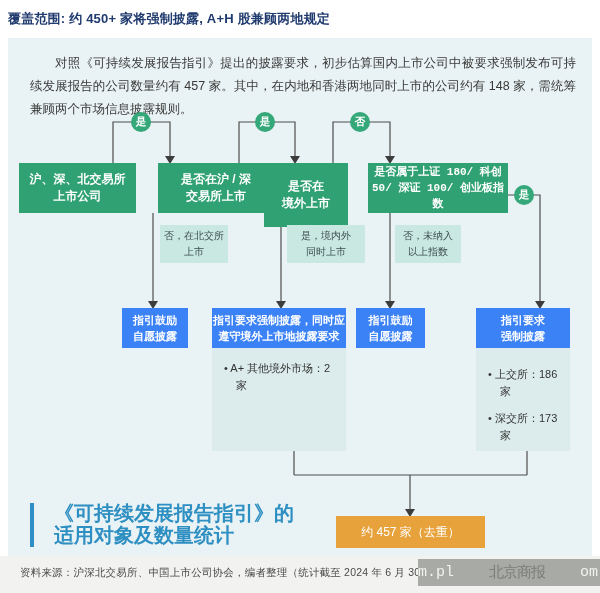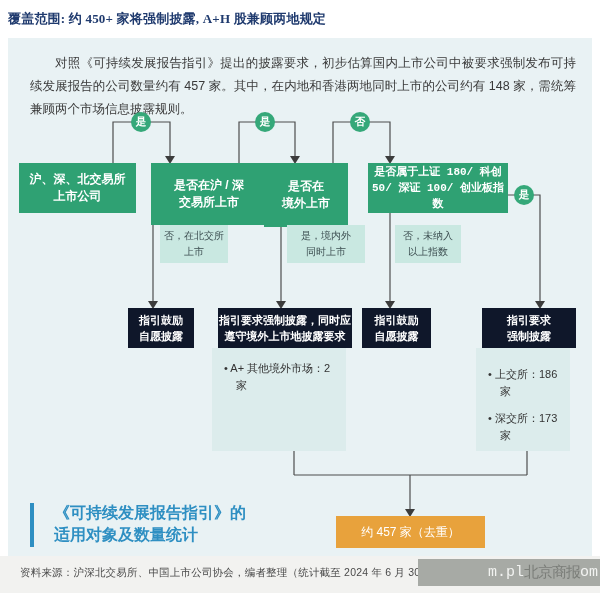--- a/index.html
+++ b/index.html
@@ -5,66 +5,66 @@
   html,body{margin:0;padding:0;}
   body{
     width:600px;height:593px;position:relative;background:#ffffff;
     font-family:"Liberation Sans","DejaVu Sans",sans-serif;
     overflow:hidden;
   }
   .pre{white-space:pre-line;}
   
   .headline{
     position:absolute;left:8px;top:10px;width:584px;
-    font-size:13px;font-weight:bold;color:#1f3a6e;letter-spacing:.2px;font-family:Liberation Serif, serif;
+    font-size:13px;font-weight:bold;color:#1f3a6e;letter-spacing:.2px;
   }
   
   .panel{
     position:absolute;left:8px;top:38px;width:584px;height:518px;
     background:#e9f2f4;
   }
   .intro{
     position:absolute;left:22px;top:14px;width:546px;
     font-size:12.5px;line-height:23px;color:#3a3a3a;
     text-indent:2em;text-align:justify;
   }
   svg.wires{position:absolute;left:0;top:0;pointer-events:none;}
   .fbox{position:absolute;box-sizing:border-box;display:flex;align-items:center;justify-content:center;text-align:center;}
   .box-green{background:#2fa173;color:#ffffff;font-weight:bold;font-size:12px;line-height:17px;}
   .box-green.small-font{font-size:11px;line-height:16px;}
-  .box-lgreen{background:#0f172a;color:#ffffff;font-weight:bold;font-size:11px;line-height:16px;margin-left:6px;}
+  .box-lgreen{background:#3b82f6;color:#ffffff;font-weight:bold;font-size:11px;line-height:16px;}
   .note{background:#c9e8e1;color:#3d4f52;font-size:10px;line-height:16px;}
   .decision{
     position:absolute;width:20px;height:20px;border-radius:50%;
     background:#35a879;color:#ffffff;font-size:10.5px;font-weight:bold;
     display:flex;align-items:center;justify-content:center;
   }
   .body-box{
     position:absolute;background:#dcecec;box-sizing:border-box;
     padding:12px 8px 0 12px;color:#333333;font-size:11px;line-height:17px;text-align:left;
   }
   .bullet{white-space:pre-line;padding-left:12px;text-indent:-12px;margin-bottom:10px;}
   .orange-box{
     position:absolute;background:#e8a23c;color:#ffffff;
     font-size:12px;display:flex;align-items:center;justify-content:center;
   }
   .caption-bar{position:absolute;background:#2e8fc2;}
   .caption{
-    position:absolute;color:#2e8fc2;font-size:16px;font-weight:bold;line-height:22px;
+    position:absolute;color:#2e8fc2;font-size:20px;font-weight:bold;line-height:22px;
   }
   
   .footer{
     position:absolute;left:0;top:556px;width:600px;height:37px;background:#f2f2f0;
   }
   .source{
     position:absolute;left:20px;top:10px;font-size:10.5px;color:#4a4a4a;letter-spacing:.2px;
   }
   .wm-box{
     position:absolute;left:418px;top:3px;width:182px;height:27px;background:#a7aaa5;
-    display:flex;align-items:center;justify-content:flex-end;padding-right:2px;box-sizing:border-box;
+    display:flex;align-items:center;justify-content:space-between;padding-right:2px;box-sizing:border-box;
     font-size:15px;font-family:"Liberation Mono","DejaVu Sans Mono",monospace;
   }
   .wm-white{color:#f2f3f1;}
   .wm-gray{color:#7b7e79;font-family:"Liberation Sans","DejaVu Sans",sans-serif;letter-spacing:-1px;}
 </style>
 </head>
 <body>
 
 <div class="headline">覆盖范围: 约 450+ 家将强制披露, A+H 股兼顾两地规定</div>
 
@@ -98,21 +98,21 @@
     </g>
   </svg>
 
   <div class="decision pre" style="left:123px;top:74px;">是</div>
   <div class="decision pre" style="left:247px;top:74px;">是</div>
   <div class="decision pre" style="left:342px;top:74px;">否</div>
   <div class="decision pre" style="left:506px;top:147px;">是</div>
 
   <div class="fbox box-green pre" style="left:11px;top:125px;width:117px;height:50px;">沪、深、北交易所
 上市公司</div>
-  <div class="fbox box-green pre" style="left:143px;top:125px;width:116px;height:62px;">是否在沪 / 深
+  <div class="fbox box-green pre" style="left:150px;top:125px;width:116px;height:50px;">是否在沪 / 深
 交易所上市</div>
   <div class="fbox box-green pre" style="left:256px;top:125px;width:84px;height:64px;">是否在
 境外上市</div>
   <div class="fbox box-green small-font pre" style="left:360px;top:125px;width:140px;height:50px;font-family:Liberation Mono, monospace;">是否属于上证 180/ 科创
 50/ 深证 100/ 创业板指数</div>
 
   <div class="fbox note pre" style="left:152px;top:187px;width:68px;height:38px;">否，在北交所
 上市</div>
   <div class="fbox note pre" style="left:279px;top:187px;width:78px;height:38px;">是，境内外
 同时上市</div>

